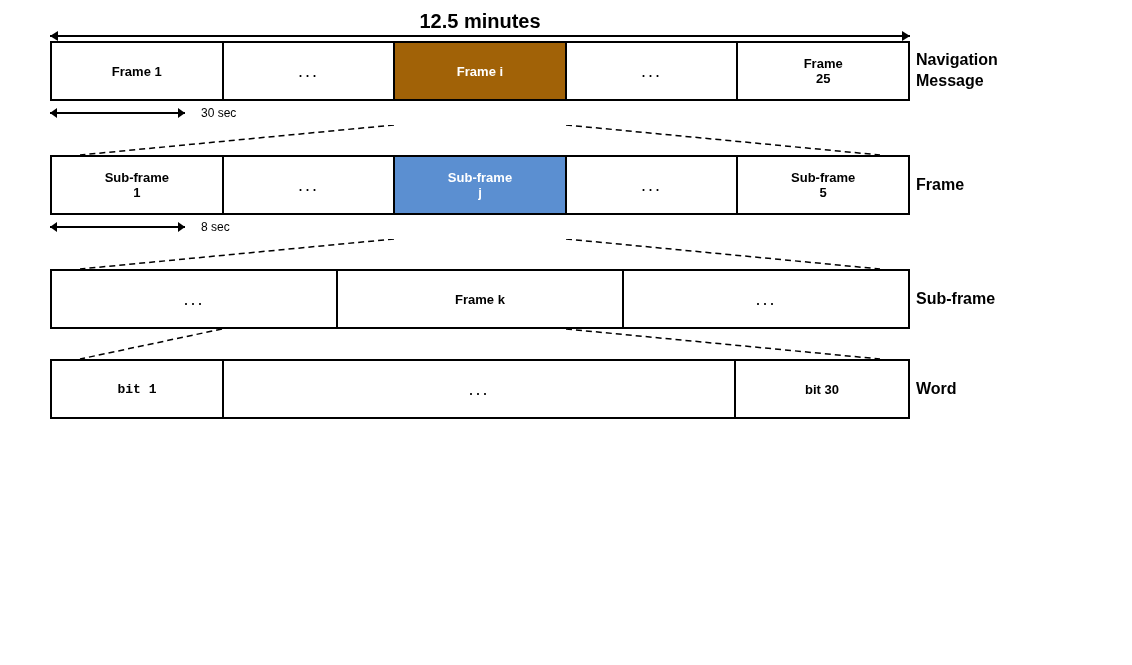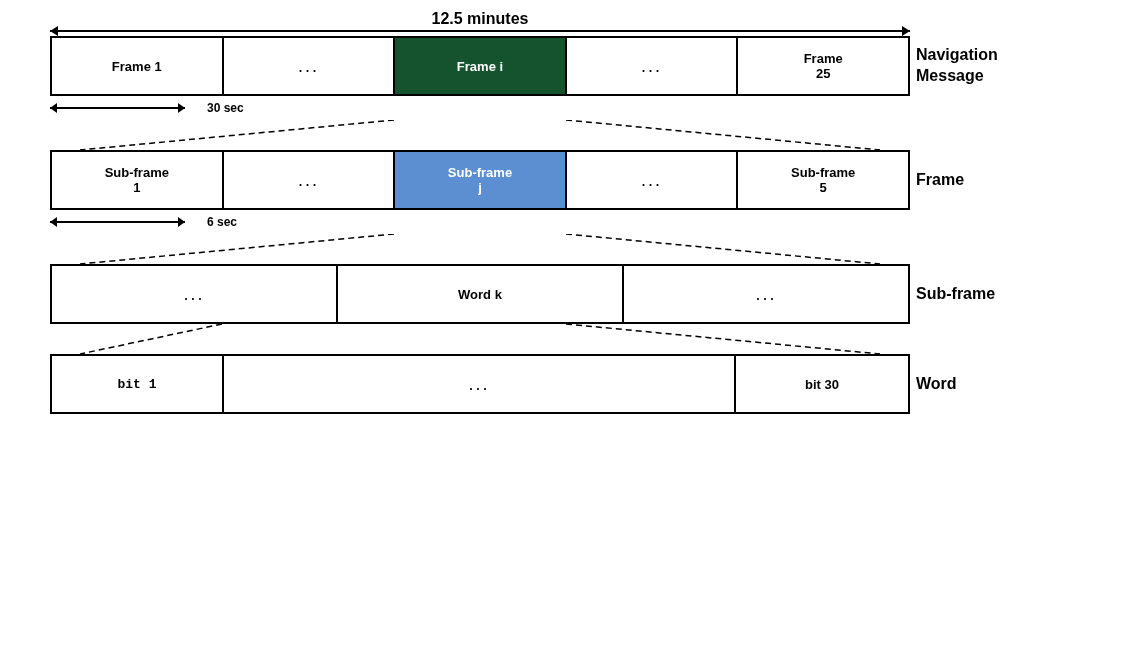--- a/index.html
+++ b/index.html
@@ -23,21 +23,21 @@
     .top-arrow-container {
       display: flex;
       flex-direction: column;
       align-items: center;
       width: 860px;
       margin-left: 30px;
       margin-bottom: 4px;
     }
 
     .top-label {
-      font-size: 16px;
+      font-size: 20px;
       font-weight: bold;
       margin-bottom: 2px;
     }
 
     .double-arrow {
       display: flex;
       align-items: center;
       width: 100%;
     }
 
@@ -93,21 +93,21 @@
       justify-content: center;
       font-size: 13px;
       font-weight: bold;
     }
 
     .bar-cell:last-child {
       border-right: none;
     }
 
     .bar-cell.highlight-dark {
-      background: #14532d;
+      background: #a16207;
       color: #fff;
     }
 
     .bar-cell.highlight-light {
       background: #5b8fd1;
       color: #fff;
     }
 
     .bar-cell.dots {
       font-size: 18px;
@@ -163,22 +163,22 @@
       position: absolute;
       right: 0;
       top: -4px;
       border-top: 5px solid transparent;
       border-bottom: 5px solid transparent;
       border-left: 7px solid #000;
     }
 
     .dur-label {
       font-size: 12px;
-      font-weight: bold;
-      margin-left: 22px;
+      font-weight: normal;
+      margin-left: 16px;
     }
 
     
     .connector {
       width: 860px;
       margin-left: 30px;
       position: relative;
       height: 30px;
     }
 
@@ -240,35 +240,35 @@
       <div class="bar-cell dots">...</div>
       <div class="bar-cell normal" style="white-space:pre-line;text-align:center;">Sub-frame
 5</div>
     </div>
     <div class="side-label">Frame</div>
   </div>
 
   <div class="duration-row">
     <div class="duration-arrow">
       <div class="dur-arrow-line"></div>
-      <span class="dur-label">6 sec</span>
+      <span class="dur-label">8 sec</span>
     </div>
   </div>
 
   <div class="connector">
     <svg class="dashes" viewBox="0 0 860 30" preserveAspectRatio="none">
       <line x1="344" y1="0" x2="30" y2="30" stroke="#000" stroke-width="1.5" stroke-dasharray="6,4"></line>
       <line x1="516" y1="0" x2="830" y2="30" stroke="#000" stroke-width="1.5" stroke-dasharray="6,4"></line>
     </svg>
   </div>
 
   <div class="row-container">
     <div class="bar">
       <div class="bar-cell dots">...</div>
-      <div class="bar-cell normal">Word k</div>
+      <div class="bar-cell normal">Frame k</div>
       <div class="bar-cell dots">...</div>
     </div>
     <div class="side-label">Sub-frame</div>
   </div>
 
 
   <div class="connector">
     <svg class="dashes" viewBox="0 0 860 30" preserveAspectRatio="none">
       <line x1="172" y1="0" x2="30" y2="30" stroke="#000" stroke-width="1.5" stroke-dasharray="6,4"></line>
       <line x1="516" y1="0" x2="830" y2="30" stroke="#000" stroke-width="1.5" stroke-dasharray="6,4"></line>

